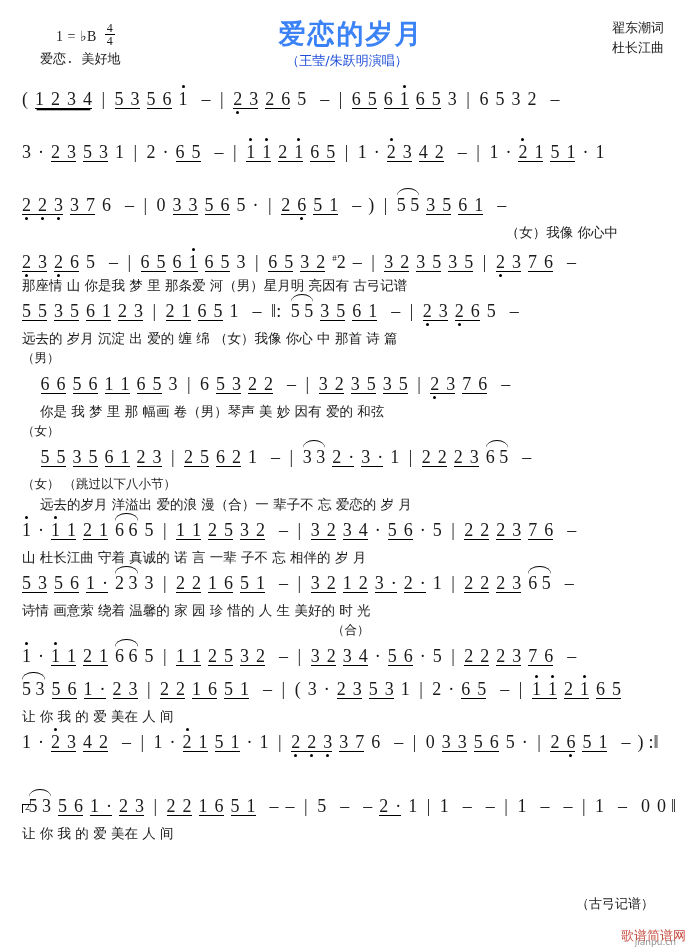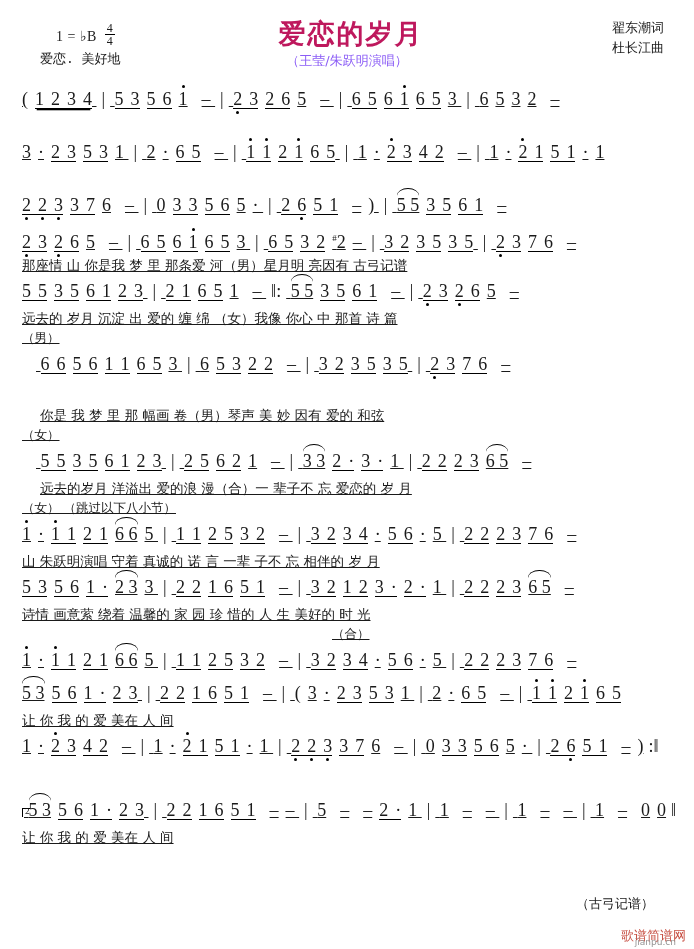--- a/index.html
+++ b/index.html
@@ -44,51 +44,50 @@
     left:40px; top:50px;
     font-size:13px;
     font-family:Liberation Mono, monospace;
   }
   .title{
     position:absolute;
     left:8px;right:0;top:16px;
     text-align:center;
     font-size:27px;
     font-weight:bold;
-    color:#be185d;
+    color:#3b82f6;
     font-family:"DejaVu Sans", sans-serif;
     letter-spacing:2px;
   }
   .singers{
     position:absolute;
     left:0;right:0;top:52px;
     text-align:center;
     font-size:13px;
-    color:#8b5cf6;
+    color:#1d4ed8;
     font-family:"DejaVu Sans", sans-serif;
   }
   .credits{
     position:absolute;
     right:30px; top:18px;
     font-size:13px;
     line-height:20px;
     text-align:left;
     font-family:"DejaVu Sans", sans-serif;
     margin-left:48px;
   }
 
   
   .body-music{
     position:relative;
     padding:0 16px 0 22px;
   }
   .system{
     position:relative;
     margin-bottom:3px;
-    text-decoration:underline;
   }
   .notes{
     font-size:18px;
     font-family:"Liberation Serif", serif;
     letter-spacing:0px;
     white-space:nowrap;
     line-height:26px;
     height:30px;
     position:relative;
   }
@@ -236,20 +235,21 @@
     <div class="system">
       <div class="notes">
         <span class="u1"><span class="dotbelow">2</span><span class="gap"></span><span class="dotbelow">2</span><span class="gap"></span><span class="dotbelow">3</span></span><span class="gap"></span><span class="u1">3<span class="gap"></span>7</span><span class="gap"></span>6<span class="gapL"></span>–
         <span class="bar">|</span>
         <span>0</span><span class="gap"></span><span class="u1">3<span class="gap"></span>3</span><span class="gap"></span><span class="u1">5<span class="gap"></span>6</span><span class="gap"></span>5<span class="gap"></span>·
         <span class="bar">|</span>
         <span class="u1">2<span class="gap"></span><span class="dotbelow">6</span></span><span class="gap"></span><span class="u1">5<span class="gap"></span>1</span><span class="gapL"></span>–<span class="gap"></span>)
         <span class="bar">|</span>
         <span class="tie">5 5</span><span class="gap"></span><span class="u1">3<span class="gap"></span>5</span><span class="gap"></span><span class="u1">6<span class="gap"></span>1</span><span class="gapL"></span>–
       </div>
+      <div class="lyrics" style="text-align:right;padding-right:60px;">（女）我像    你心中</div>
     </div>
 
     <div class="system">
       <div class="notes">
         <span class="u1"><span class="dotbelow">2</span><span class="gap"></span>3</span><span class="gap"></span><span class="u1"><span class="dotbelow">2</span><span class="gap"></span>6</span><span class="gap"></span>5<span class="gapL"></span>–
         <span class="bar">|</span>
         <span class="u1">6<span class="gap"></span>5</span><span class="gap"></span><span class="u1">6<span class="gap"></span><span class="dotabove">1</span></span><span class="gap"></span><span class="u1">6<span class="gap"></span>5</span><span class="gap"></span>3
         <span class="bar">|</span>
         <span class="u1">6<span class="gap"></span>5</span><span class="gap"></span><span class="u1">3<span class="gap"></span>2</span><span class="gap"></span><sup style="font-size:9px">#</sup>2<span class="gap"></span>–
         <span class="bar">|</span>
@@ -278,50 +278,50 @@
       <div class="notes">
         <span class="gapL"></span>
         <span class="u1">6<span class="gap"></span>6</span><span class="gap"></span><span class="u1">5<span class="gap"></span>6</span><span class="gap"></span><span class="u1">1<span class="gap"></span>1</span><span class="gap"></span><span class="u1">6<span class="gap"></span>5</span><span class="gap"></span>3
         <span class="bar">|</span>
         <span>6</span><span class="gap"></span><span class="u1">5<span class="gap"></span>3</span><span class="gap"></span><span class="u1">2<span class="gap"></span>2</span><span class="gapL"></span>–
         <span class="bar">|</span>
         <span class="u1">3<span class="gap"></span>2</span><span class="gap"></span><span class="u1">3<span class="gap"></span>5</span><span class="gap"></span><span class="u1">3<span class="gap"></span>5</span>
         <span class="bar">|</span>
         <span class="u1"><span class="dotbelow">2</span><span class="gap"></span>3</span><span class="gap"></span><span class="u1">7<span class="gap"></span>6</span><span class="gapL"></span>–
       </div>
-      <div class="lyrics" style="padding-left:18px;margin-top:24px;">你是 我   梦 里      那 幅画 卷（男）琴声 美   妙 因有    爱的 和弦</div>
+      <div class="lyrics" style="padding-left:18px;">你是 我   梦 里      那 幅画 卷（男）琴声 美   妙 因有    爱的 和弦</div>
       <div class="lyrics left-label">（女）</div>
     </div>
 
     <div class="system">
       <div class="notes">
         <span class="gapL"></span>
         <span class="u1">5<span class="gap"></span>5</span><span class="gap"></span><span class="u1">3<span class="gap"></span>5</span><span class="gap"></span><span class="u1">6<span class="gap"></span>1</span><span class="gap"></span><span class="u1">2<span class="gap"></span>3</span>
         <span class="bar">|</span>
         <span class="u1">2<span class="gap"></span>5</span><span class="gap"></span><span class="u1">6<span class="gap"></span>2</span><span class="gap"></span>1<span class="gapL"></span>–
         <span class="bar">|</span>
         <span class="tie">3 3</span><span class="gap"></span><span class="u1">2<span class="gap"></span>·</span><span class="gap"></span><span class="u1">3<span class="gap"></span>·</span><span class="gap"></span>1
         <span class="bar">|</span>
         <span class="u1">2<span class="gap"></span>2</span><span class="gap"></span><span class="u1">2<span class="gap"></span>3</span><span class="gap"></span><span class="tie">6 5</span><span class="gapL"></span>–
       </div>
+      <div class="lyrics left-label">（女）                                        （跳过以下八小节）</div>
       <div class="lyrics" style="padding-left:18px;">远去的岁月  洋溢出    爱的浪     漫（合）一 辈子不  忘    爱恋的 岁   月</div>
-      <div class="lyrics left-label">（女）                                        （跳过以下八小节）</div>
     </div>
 
     <div class="system">
       <div class="notes">
         <span class="dotabove">1</span><span class="gap"></span>·<span class="gap"></span><span class="u1"><span class="dotabove">1</span><span class="gap"></span>1</span><span class="gap"></span><span class="u1">2<span class="gap"></span>1</span><span class="gap"></span><span class="tie">6 6</span><span class="gap"></span>5
         <span class="bar">|</span>
         <span class="u1">1<span class="gap"></span>1</span><span class="gap"></span><span class="u1">2<span class="gap"></span>5</span><span class="gap"></span><span class="u1">3<span class="gap"></span>2</span><span class="gapL"></span>–
         <span class="bar">|</span>
         <span class="u1">3<span class="gap"></span>2</span><span class="gap"></span><span class="u1">3<span class="gap"></span>4</span><span class="gap"></span>·<span class="gap"></span><span class="u1">5<span class="gap"></span>6</span><span class="gap"></span>·<span class="gap"></span>5
         <span class="bar">|</span>
         <span class="u1">2<span class="gap"></span>2</span><span class="gap"></span><span class="u1">2<span class="gap"></span>3</span><span class="gap"></span><span class="u1">7<span class="gap"></span>6</span><span class="gapL"></span>–
       </div>
-      <div class="lyrics">山 朱跃明演唱  守着  真诚的 诺 言      一辈  子不 忘    相伴的 岁 月</div>
+      <div class="lyrics">山 杜长江曲  守着  真诚的 诺 言      一辈  子不 忘    相伴的 岁 月</div>
     </div>
 
     <div class="system">
       <div class="notes">
         <span class="u1">5<span class="gap"></span>3</span><span class="gap"></span><span class="u1">5<span class="gap"></span>6</span><span class="gap"></span><span class="u1">1<span class="gap"></span>·</span><span class="gap"></span><span class="tie">2 3</span><span class="gap"></span>3
         <span class="bar">|</span>
         <span class="u1">2<span class="gap"></span>2</span><span class="gap"></span><span class="u1">1<span class="gap"></span>6</span><span class="gap"></span><span class="u1">5<span class="gap"></span>1</span><span class="gapL"></span>–
         <span class="bar">|</span>
         <span class="u1">3<span class="gap"></span>2</span><span class="gap"></span><span class="u1">1<span class="gap"></span>2</span><span class="gap"></span><span class="u1">3<span class="gap"></span>·</span><span class="gap"></span><span class="u1">2<span class="gap"></span>·</span><span class="gap"></span>1
         <span class="bar">|</span>

